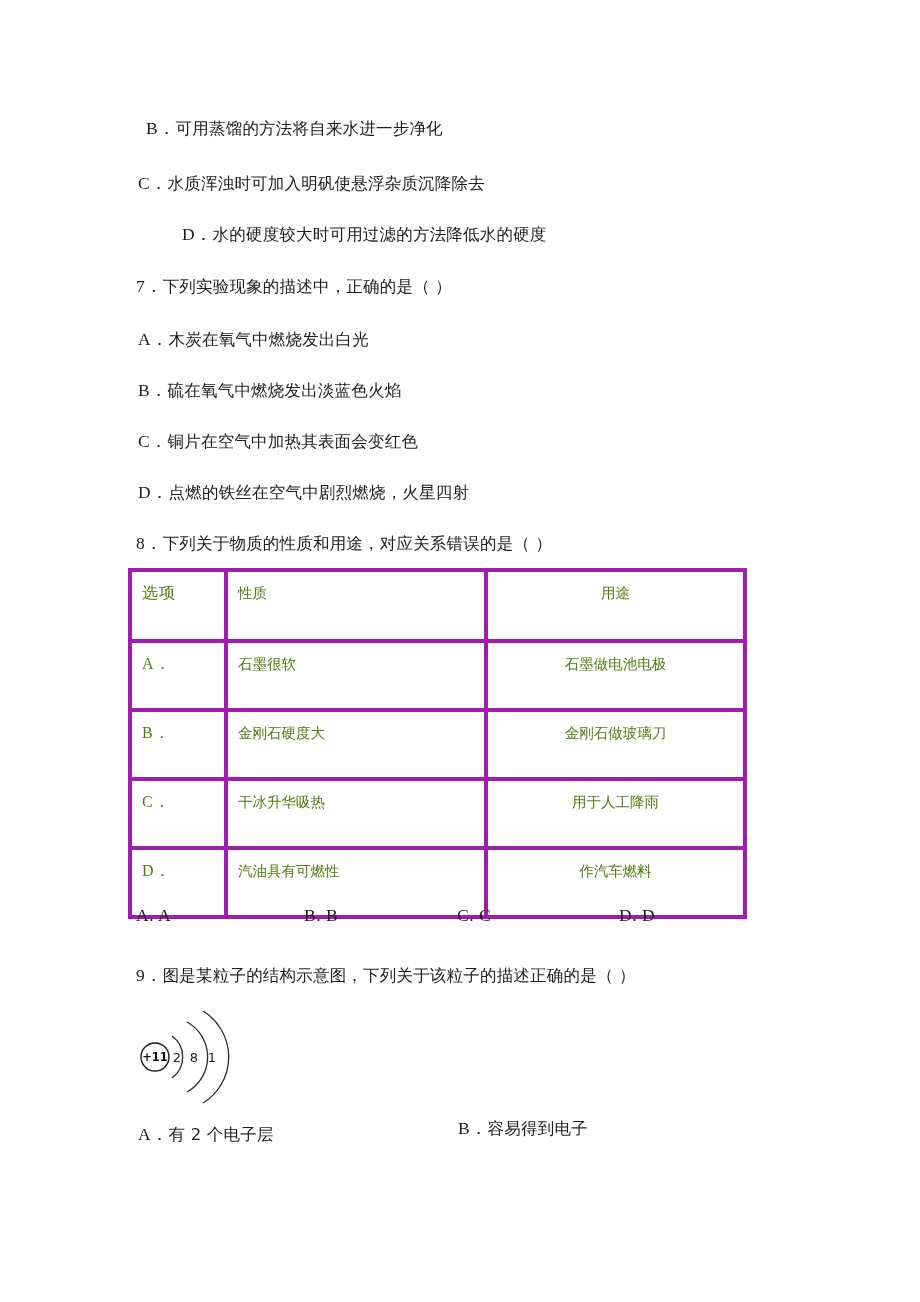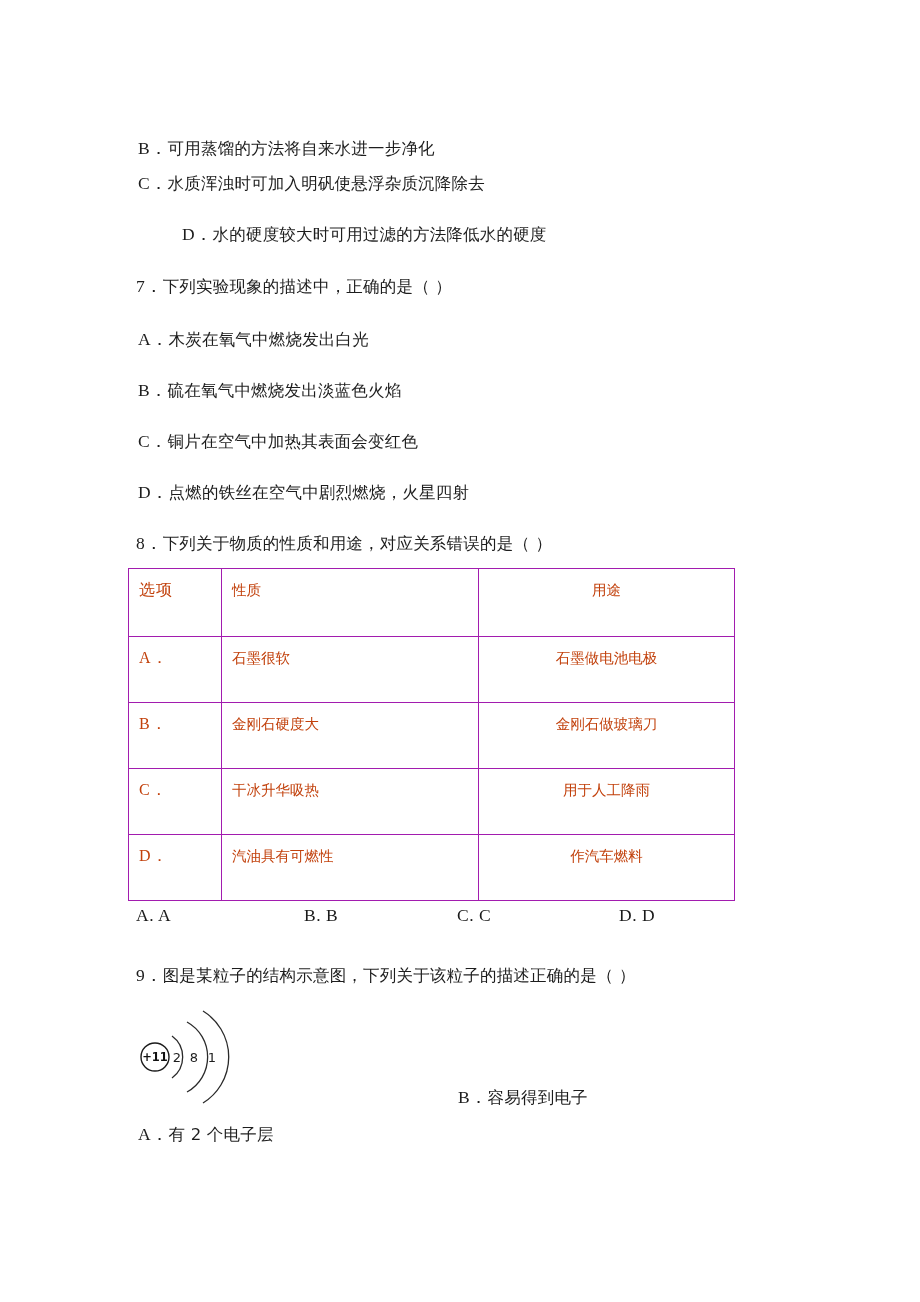--- a/index.html
+++ b/index.html
@@ -45,27 +45,27 @@
   
   .qtable {
     position: absolute;
     left: 128px;
     top: 568px;
     width: 543px;
     border-collapse: collapse;
     table-layout: fixed;
   }
   .qtable td {
-    border: 1px solid #a21caf;
+    border: 4px solid #a21caf;
     vertical-align: top;
     padding: 11px 10px 0 10px;
     height: 54px;
     font-family: "DejaVu Sans", "Liberation Sans", sans-serif;
     font-size: 14.5px;
-    color: #c2410c;
+    color: #4d7c0f;
     line-height: 20px;
   }
   .qtable td.c-opt {
     width: 72px;
     font-family: "Liberation Serif", "DejaVu Serif", serif;
     font-size: 16px;
     letter-spacing: 1px;
   }
   .qtable td.c-prop { width: 236px; }
   .qtable td.c-use  { width: 235px; text-align: center; }
@@ -106,21 +106,21 @@
     font-size: 11.5px;
     fill: #111111;
     font-weight: 600;
   }
 </style>
 </head>
 <body>
 
 <div class="page">
 
-  <div class="line" style="left:138px; top:116px;margin-top:20px;">
+  <div class="line" style="left:146px; top:116px;">
     <span class="opt-label">B．</span><span class="cjk">可用蒸馏的方法将自来水进一步净化</span>
   </div>
 
   <div class="line" style="left:138px; top:171px;">
     <span class="opt-label">C．</span><span class="cjk">水质浑浊时可加入明矾使悬浮杂质沉降除去</span>
   </div>
 
   <div class="line" style="left:138px; top:222px;margin-left:44px;">
     <span class="opt-label">D．</span><span class="cjk">水的硬度较大时可用过滤的方法降低水的硬度</span>
   </div>
@@ -217,17 +217,17 @@
       <text x="45" y="56" text-anchor="middle" class="shell-num">2</text>
       <text x="62" y="56" text-anchor="middle" class="shell-num">8</text>
       <text x="80" y="56" text-anchor="middle" class="shell-num">1</text>
     </svg>
   </div>
 
   <div class="line" style="left:138px; top:1122px;">
     <span class="opt-label">A．</span><span class="cjk">有 2 个电子层</span>
   </div>
 
-  <div class="line" style="left:458px; top:1085px;">
+  <div class="line" style="left:458px; top:1116px;">
     <span class="opt-label">B．</span><span class="cjk">容易得到电子</span>
   </div>
 
 </div>
 
 </body></html>

